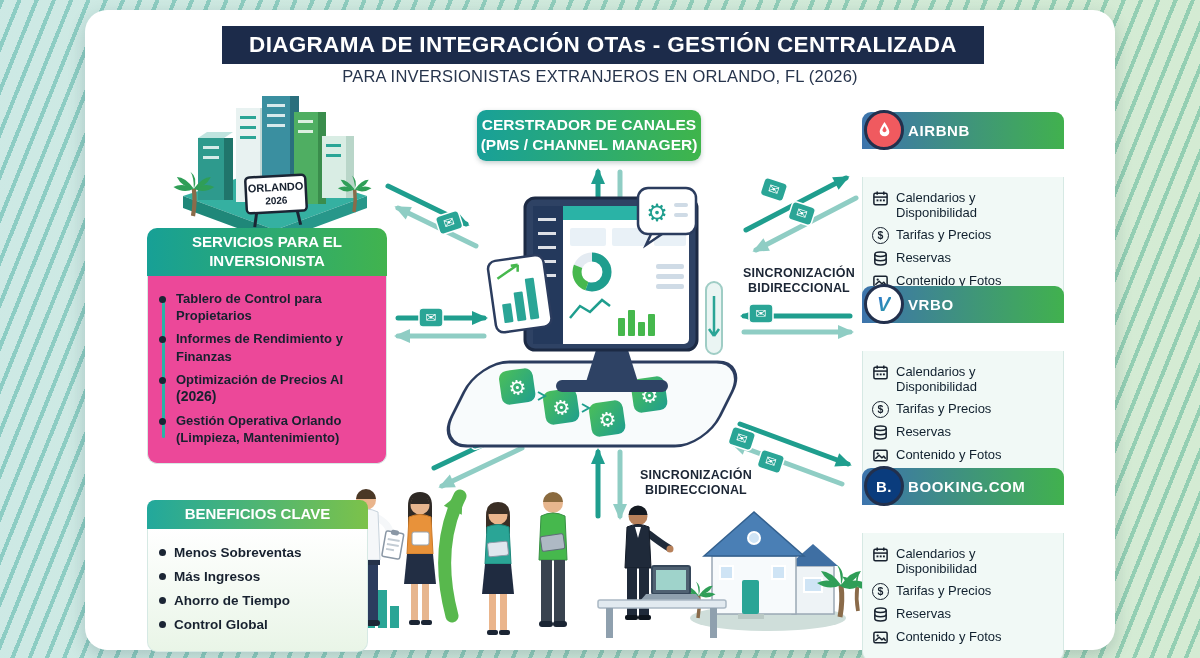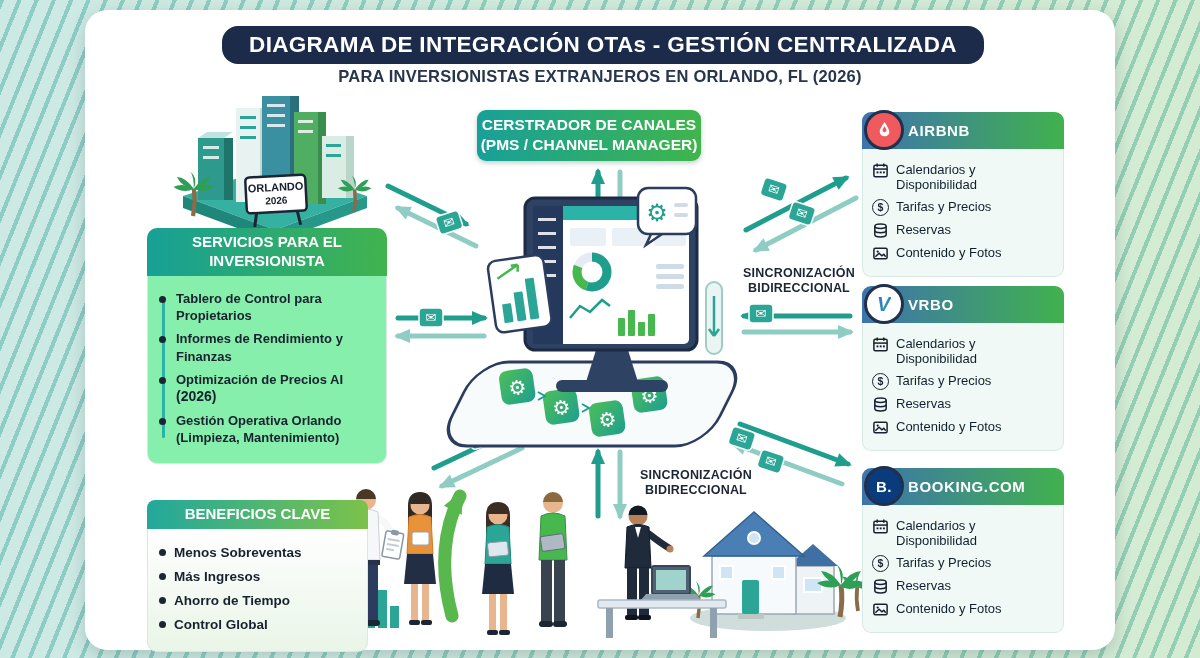--- a/index.html
+++ b/index.html
@@ -8,35 +8,35 @@
   .bg{position:absolute;inset:0;
       background-image:
         linear-gradient(90deg, rgba(126,198,188,.30), rgba(150,205,130,.30)),
         repeating-linear-gradient(112deg,#93cfc7 0 4px,#eff8f6 4px 16px);}
   .card{position:absolute;left:85px;top:10px;width:1030px;height:640px;background:#ffffff;
         border-radius:22px;box-shadow:0 6px 18px rgba(25,60,70,.20);}
   .art{position:absolute;left:0;top:0;z-index:1;}
   .panel,.txt{z-index:2;}
 
   .title-banner{position:absolute;left:222px;top:26px;width:762px;height:38px;background:#1c2b4a;
-        border-radius:16px;color:#fff;font-weight:bold;font-size:22.5px;letter-spacing:.3px;
+        border-radius:0;color:#fff;font-weight:bold;font-size:22.5px;letter-spacing:.3px;
         display:flex;align-items:center;justify-content:center;}
   .subtitle{position:absolute;left:0;top:67px;width:100%;text-align:center;color:#27354d;
-        font-size:16.5px;font-weight:bold;letter-spacing:.2px;}
+        font-size:16.5px;font-weight:normal;letter-spacing:.2px;}
 
   .channel{position:absolute;left:477px;top:110px;width:224px;padding:5px 0 6px;
         background:linear-gradient(90deg,#18a099,#3fb54b);border-radius:9px;color:#fff;
         text-align:center;font-weight:bold;font-size:15.5px;line-height:1.28;
         box-shadow:0 2px 5px rgba(20,60,60,.25);}
 
   .panel{position:absolute;box-sizing:border-box;}
   .p-head{background:linear-gradient(90deg,#17a096,#41b34e);border-radius:10px 10px 0 0;
         color:#fff;font-weight:bold;font-size:15px;text-align:center;line-height:1.25;
         padding:5px 4px;}
-  .p-body{background:#86efac;border:1.5px solid #d6e9e4;border-top:none;
+  .p-body{background:#ec4899;border:1.5px solid #d6e9e4;border-top:none;
         border-radius:0 0 10px 10px;padding:8px 10px 9px 10px;}
   .services{left:147px;top:228px;width:240px;}
   .services ul,.benefits ul{margin:0;padding:0;list-style:none;position:relative;}
   .services ul::before{content:'';position:absolute;left:4px;top:9px;bottom:9px;width:3px;
         background:#2ab3a6;border-radius:2px;}
   .services li{position:relative;margin:7px 0;padding-left:18px;font-size:13px;font-weight:bold;
         color:#17212f;line-height:1.25;}
   .services li::before{content:'';position:absolute;left:1px;top:5px;width:7px;height:7px;
         border-radius:50%;background:#1b2534;}
   .suffix{font-size:14px;text-align:center;}
@@ -62,21 +62,21 @@
   .ota-logo{position:absolute;left:2px;top:-2px;width:40px;height:40px;border-radius:50%;
         border:3px solid #22304d;box-sizing:border-box;display:flex;align-items:center;
         justify-content:center;background:#fff;z-index:3;}
   .logo-airbnb{background:#f05a5f;}
   .logo-booking{background:#0a3c7d;}
   .vletter{font-weight:bold;font-size:20px;font-style:italic;color:#2f6fd0;
         background:linear-gradient(135deg,#2f6fd0,#29a5a0);-webkit-background-clip:text;
         background-clip:text;-webkit-text-fill-color:transparent;}
   .bletter{font-weight:bold;font-size:15px;color:#ffffff;}
   .ota-body{background:#f1f9f6;border:1.5px solid #d6e9e4;border-top:none;
-        border-radius:0 0 9px 9px;padding:7px 9px 8px;}
+        border-radius:0 0 9px 9px;padding:7px 9px 8px;margin-top:28px;}
   .ota-item{display:flex;gap:7px;align-items:flex-start;margin:6px 0;font-size:13px;
         color:#10202e;line-height:1.18;}
   .ic{width:17px;height:17px;flex:none;margin-top:0;}
   .usd{flex:none;width:15px;height:15px;border:1.6px solid #18222f;border-radius:50%;
         display:flex;align-items:center;justify-content:center;font-size:10.5px;font-weight:bold;
         color:#18222f;margin-top:0;}
 
   .a1{stroke:#1f9e8e;stroke-width:5;marker-end:url(#ah1);}
   .a2{stroke:#8fcdc4;stroke-width:5;marker-end:url(#ah2);}
 </style>

